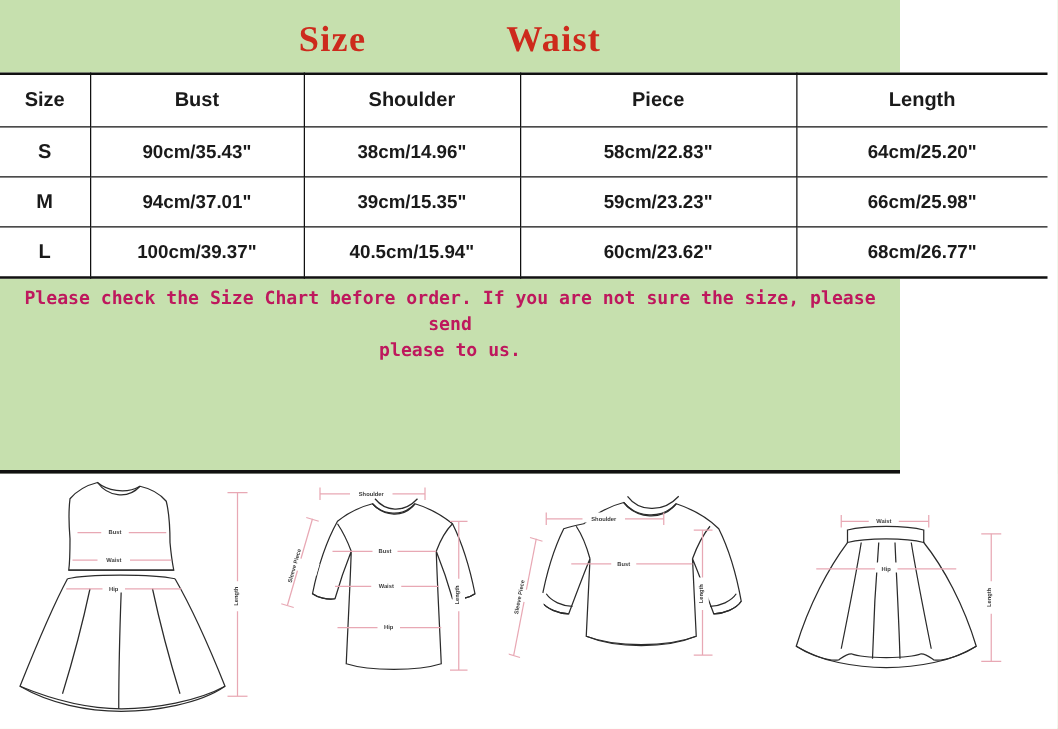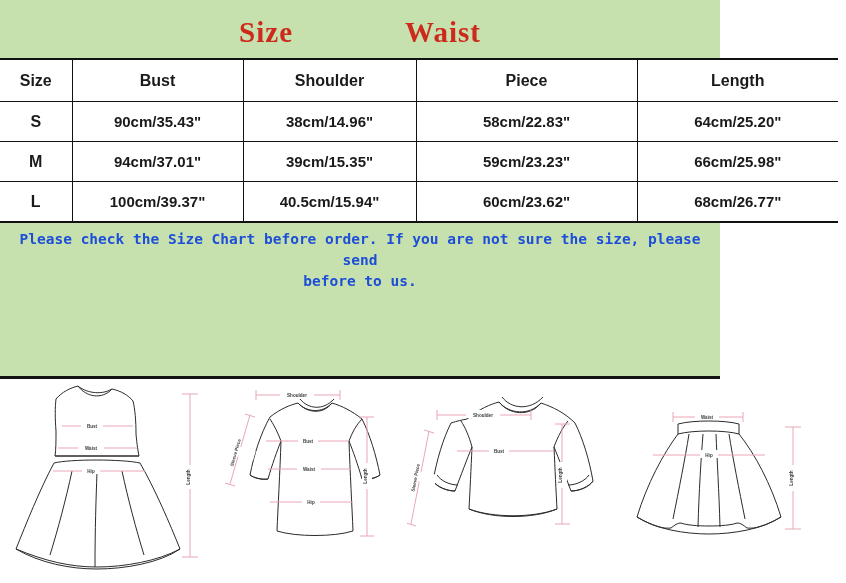--- a/index.html
+++ b/index.html
@@ -88,21 +88,21 @@
     font-size: 16px;
   }
 
   
   .note {
     padding: 6px 4px 0 4px;
     text-align: center;
     font-family: "DejaVu Sans Mono", "Liberation Mono", monospace;
     font-size: 14.5px;
     font-weight: 700;
-    color: #1d4ed8;
+    color: #be185d;
     line-height: 1.45;
     letter-spacing: 0px;
   }
 
   
   .illustrations {
     width: 846px;
     height: 201px;
     background: #ffffff;
     display: flex;
@@ -175,21 +175,21 @@
         <td>100cm/39.37"</td>
         <td>40.5cm/15.94"</td>
         <td>60cm/23.62"</td>
         <td>68cm/26.77"</td>
       </tr>
     </tbody>
   </table>
 
   <div class="note">
     <div>Please check the Size Chart before order. If you are not sure the size, please send</div>
-    <div>before to us.</div>
+    <div>please to us.</div>
   </div>
 
 </div>
 
 <div class="illustrations">
 
   <div class="garment g-dress">
     <svg width="222" height="201" viewBox="0 0 222 201">
       <g fill="none" stroke="#2b2b2b" stroke-width="1">
 

